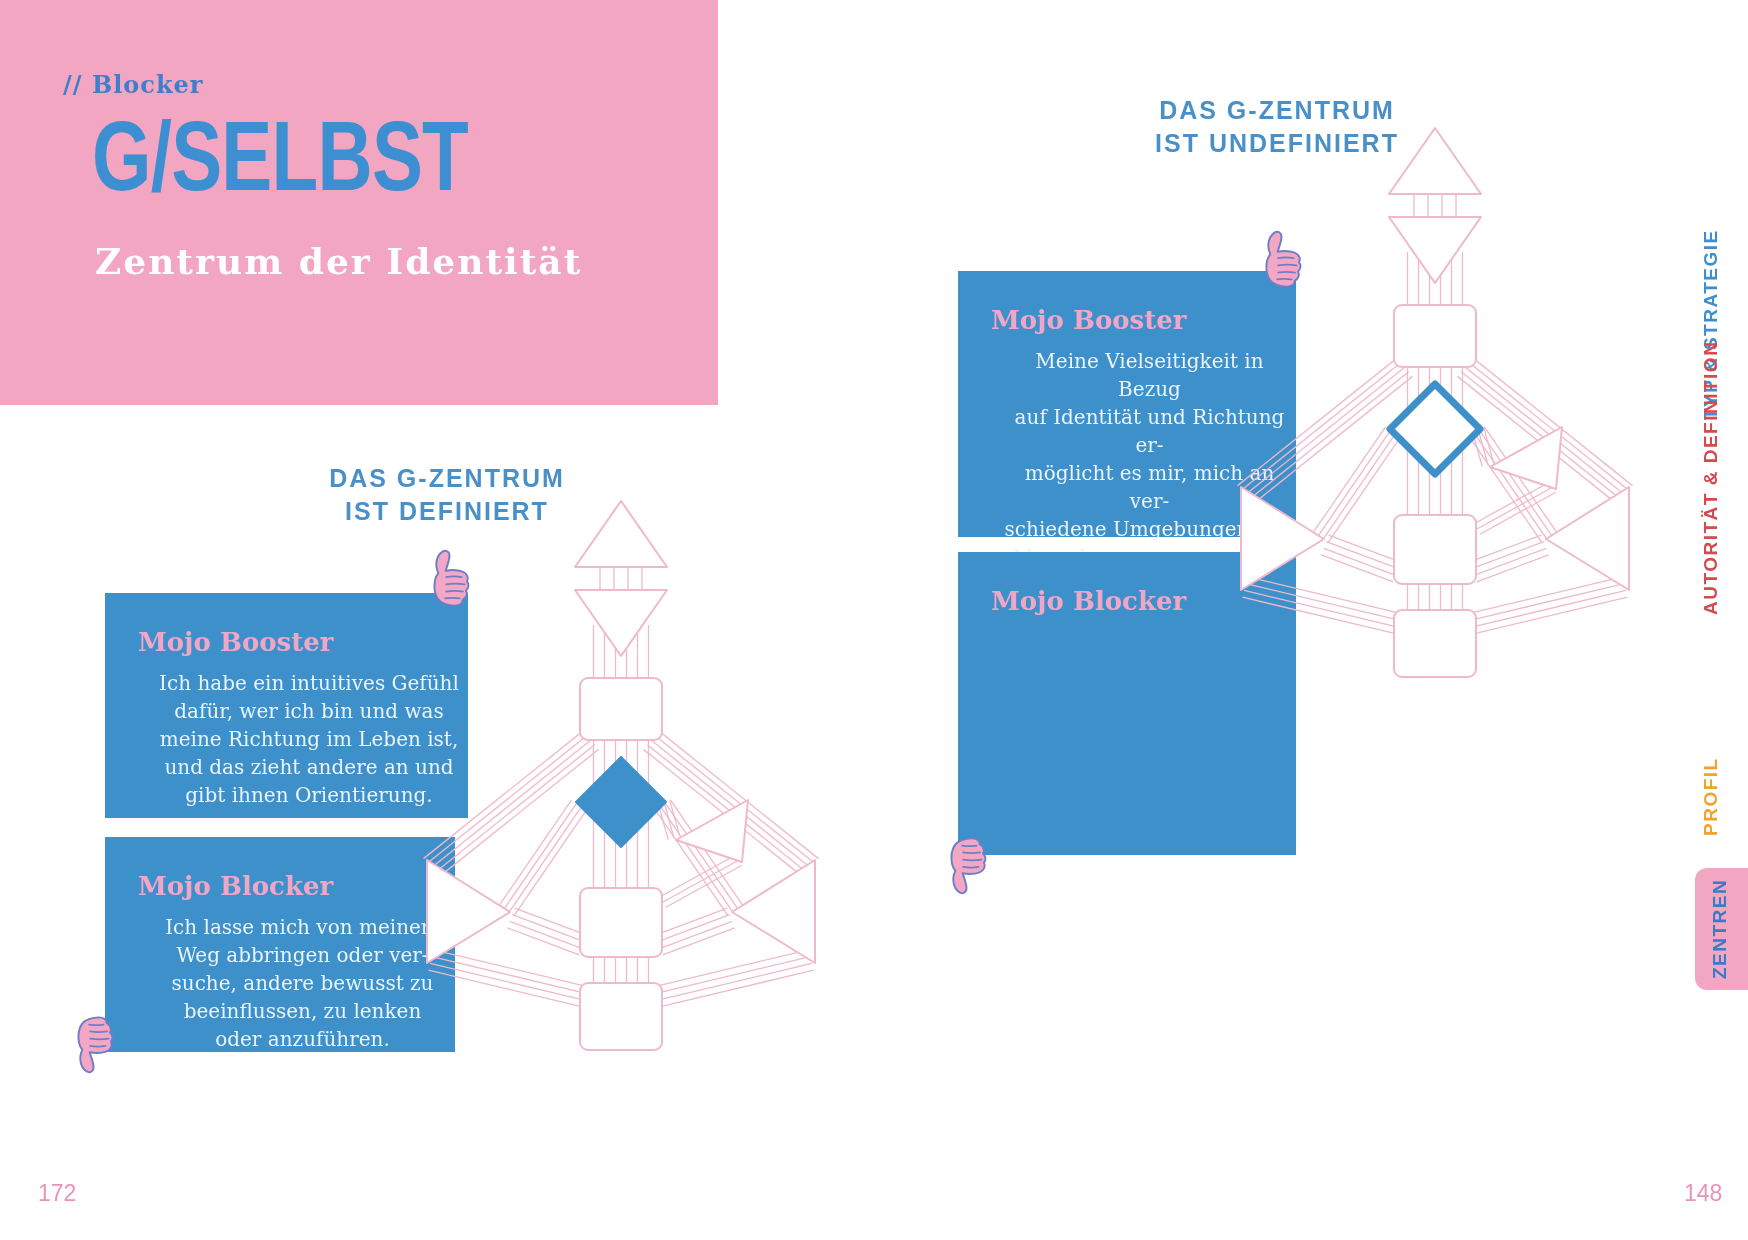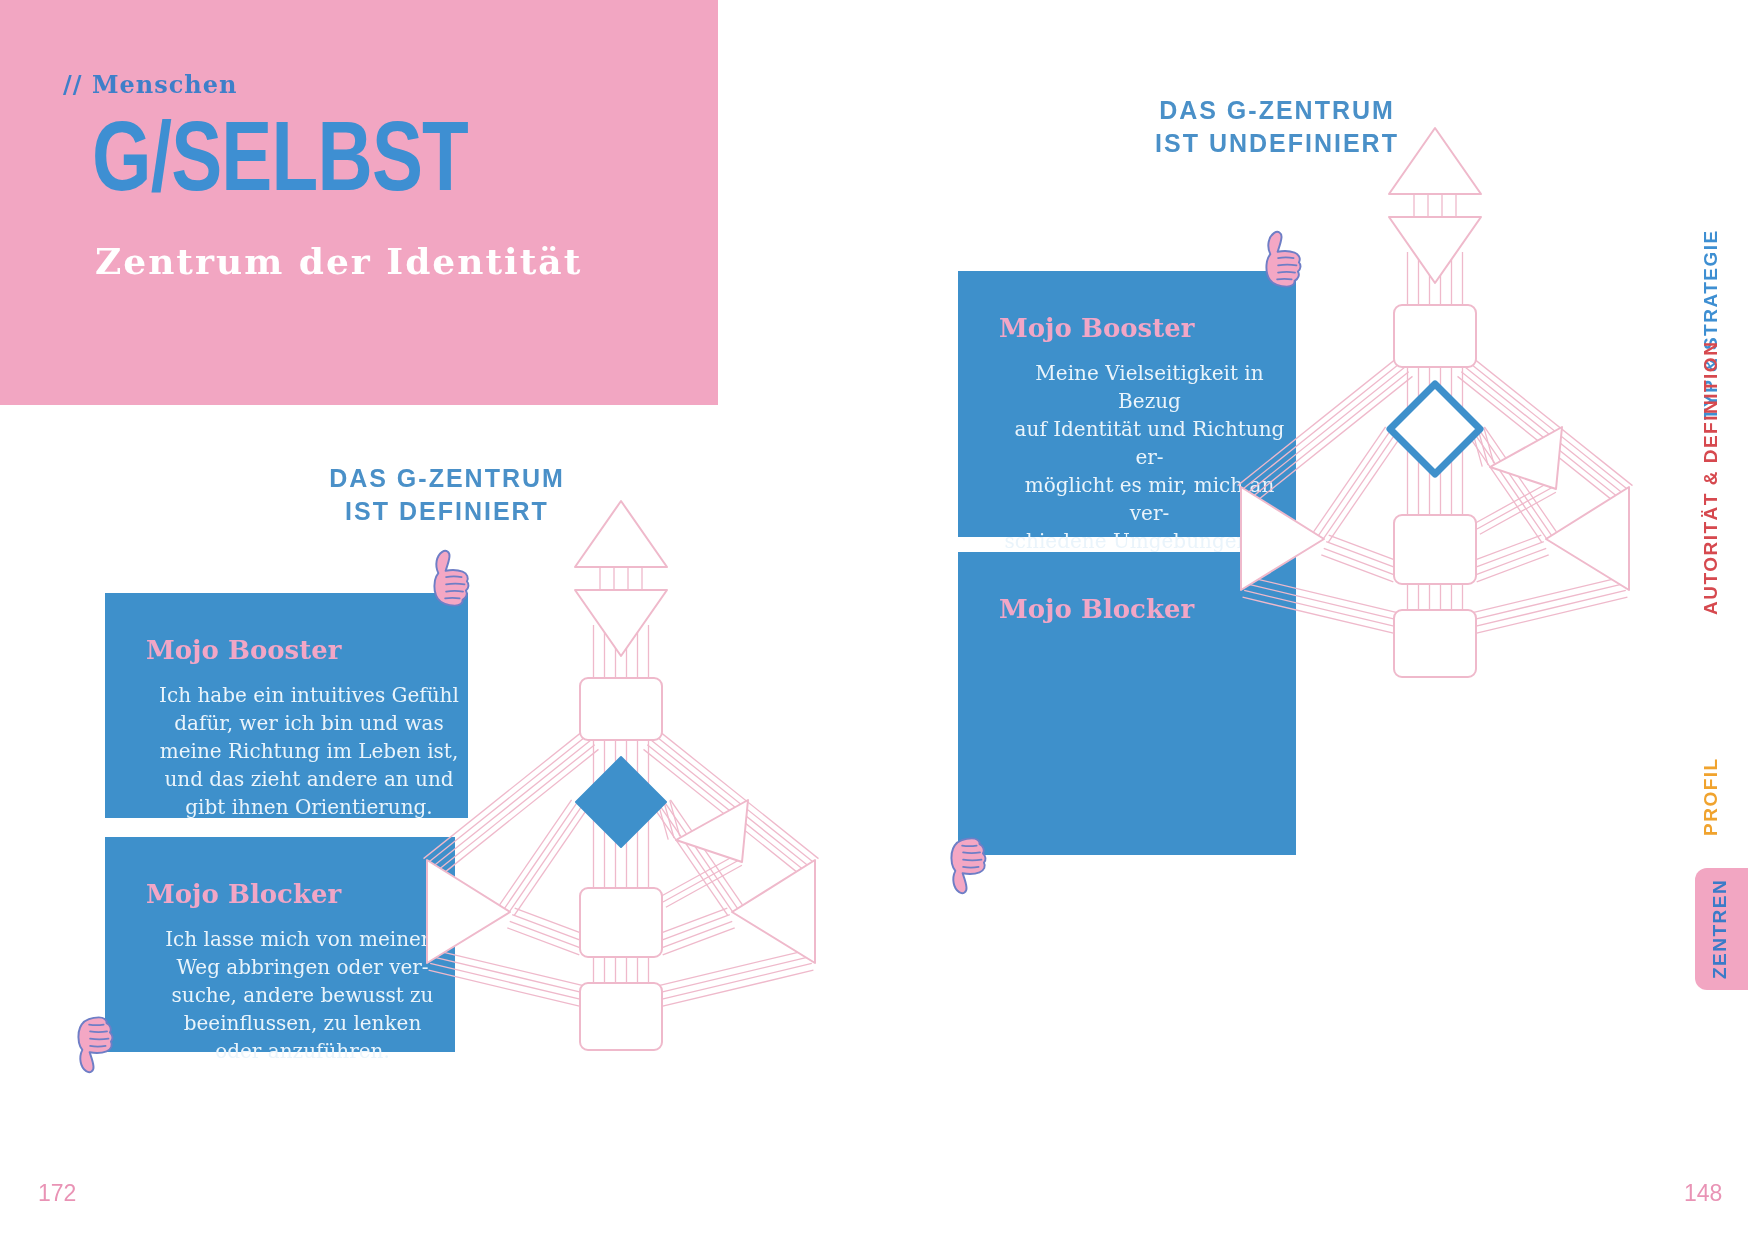--- a/index.html
+++ b/index.html
@@ -16,21 +16,21 @@
   .subtitle{left:95px;top:240px;font-size:36px;font-weight:bold;color:#ffffff;letter-spacing:2px;white-space:nowrap;}
 
   
   .sec-heading{font-family:"Liberation Sans",sans-serif;font-weight:bold;font-size:25px;
                color:#4A90C8;letter-spacing:2px;line-height:1.32;text-align:center;white-space:pre-line;margin-top:12px;}
   .sec-heading.left{left:287px;top:450px;width:320px;}
   .sec-heading.right{left:1117px;top:82px;width:320px;}
 
   
   .mojo-box{background:#3E90CB;}
-  .mojo-box .mojo-title{margin:16px;padding:26px 0 0 25px;font-size:26px;font-weight:bold;color:#F2A6C6;}
+  .mojo-box .mojo-title{margin:8px;padding:26px 0 0 25px;font-size:26px;font-weight:bold;color:#F2A6C6;}
   .mojo-box .mojo-text{margin:12px 0 0 45px;font-size:20px;color:#EAF4FB;line-height:1.4;white-space:pre-line;text-align:center;}
   #lbooster{left:105px;top:593px;width:363px;height:225px;}
   #lblocker{left:105px;top:837px;width:350px;height:215px;}
   #rbooster{left:958px;top:271px;width:338px;height:266px;}
   #rblocker{left:958px;top:552px;width:338px;height:303px;}
 
   
   .bodygraph{position:absolute;width:400px;height:620px;overflow:visible;}
   #bg-left{left:421px;top:440px;}
   #bg-right{left:1235px;top:67px;}
@@ -66,21 +66,21 @@
   #pn-left{left:38px;top:1180px;}
   #pn-right{left:1684px;top:1180px;}
 </style>
 </head>
 <body>
 
 <div id="canvas">
 
   <div>
     <div class="abs pink-block"></div>
-    <div class="abs kicker">// Menschen</div>
+    <div class="abs kicker">// Blocker</div>
     <div class="abs big-title">G/SELBST</div>
     <div class="abs subtitle">Zentrum der Identität</div>
 
     <div class="abs sec-heading left">DAS G-ZENTRUM
 IST DEFINIERT</div>
 
     <div class="abs mojo-box" id="lbooster">
       <h3 class="mojo-title">Mojo Booster</h3>
       <p class="mojo-text">Ich habe ein intuitives Gefühl
 dafür, wer ich bin und was

